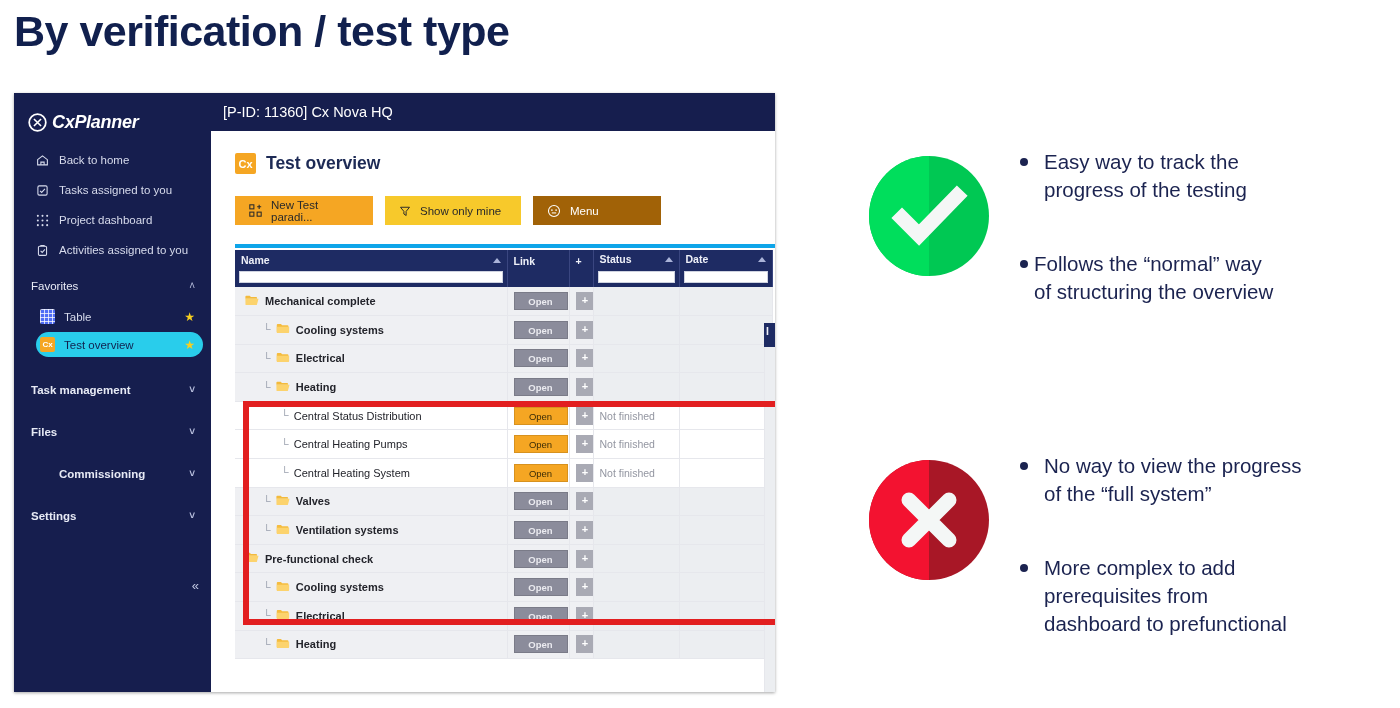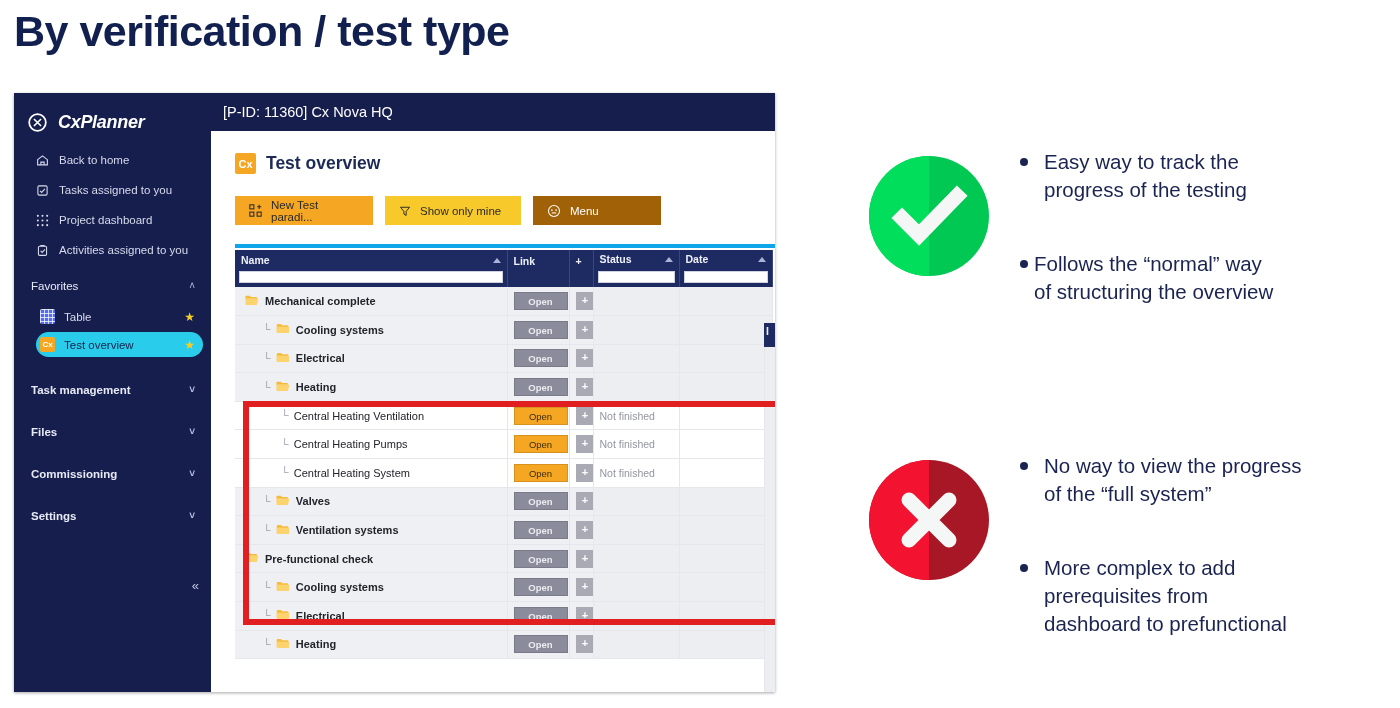--- a/index.html
+++ b/index.html
@@ -31,21 +31,21 @@
   }
   
   .sidebar {
     width: 197px; height: 100%;
     background: #161e4e;
     flex: 0 0 197px;
     position: relative;
     color: #e6e8f2;
   }
   .logo {
-    display: flex; align-items: center; gap: 11px;
+    display: flex; align-items: center; gap: 5px;
     padding: 12px 0 0 14px; height: 46px;
   }
   .logo-mark {
     width: 19px; height: 19px; position: relative; flex: 0 0 19px;
   }
   .logo-mark svg { display: block; }
   .logo-text {
     font-size: 18px; font-weight: bold; font-style: italic;
     color: #ffffff; letter-spacing: -0.3px;
   }
@@ -314,21 +314,21 @@
       </div>
 
       <div class="section-head bold" style="margin-top:18px;">
         <span>Task management</span>
         <span class="chev">˅</span>
       </div>
       <div class="section-head bold" style="margin-top:12px;">
         <span>Files</span>
         <span class="chev">˅</span>
       </div>
-      <div class="section-head bold" style="margin-top:12px;">
+      <div class="section-head bold" style="margin-top:12px;margin-left:28px;">
         <span>Commissioning</span>
         <span class="chev">˅</span>
       </div>
       <div class="section-head bold" style="margin-top:12px;">
         <span>Settings</span>
         <span class="chev">˅</span>
       </div>
 
       <div class="collapse-btn">«</div>
     </div>
@@ -506,21 +506,21 @@
                   <td>
                     <span class="plus-btn">+</span>
                   </td>
                   <td class="col-shade"><span class="status-cell"></span></td>
                   <td class="col-shade"></td>
                 </tr>
                 <tr class="leaf">
                   <td>
                     <div class="name-cell" style="padding-left:40px">
                       <span class="tree-connector">└</span>
-                      <span>Central Heating Ventilation</span>
+                      <span>Central Status Distribution</span>
                     </div>
                   </td>
                   <td>
                     <span class="open-btn orange">Open</span>
                   </td>
                   <td>
                     <span class="plus-btn">+</span>
                   </td>
                   <td><span class="status-cell">Not finished</span></td>
                   <td></td>

